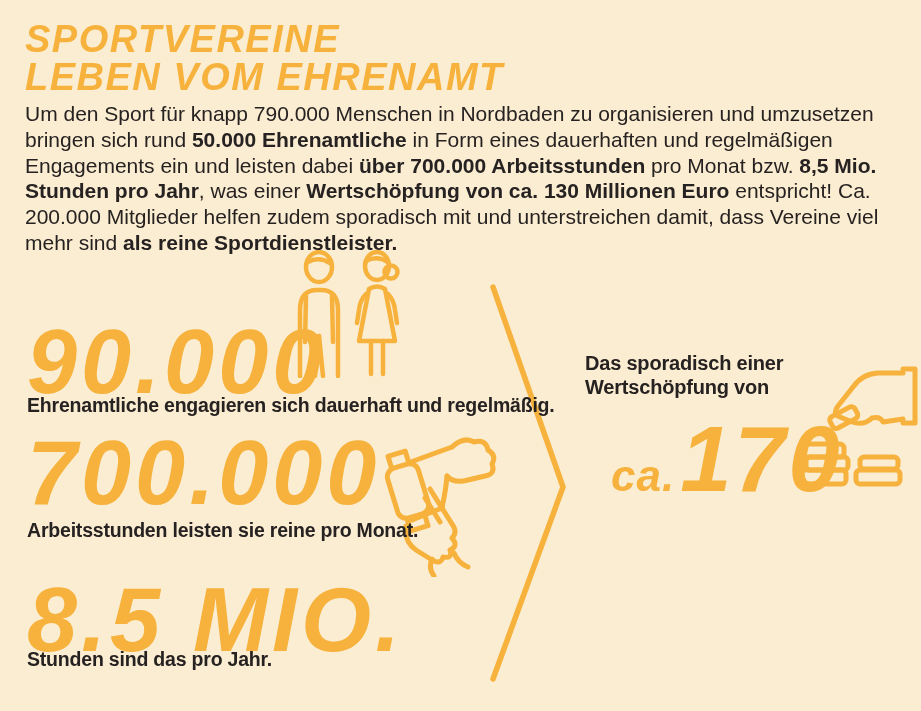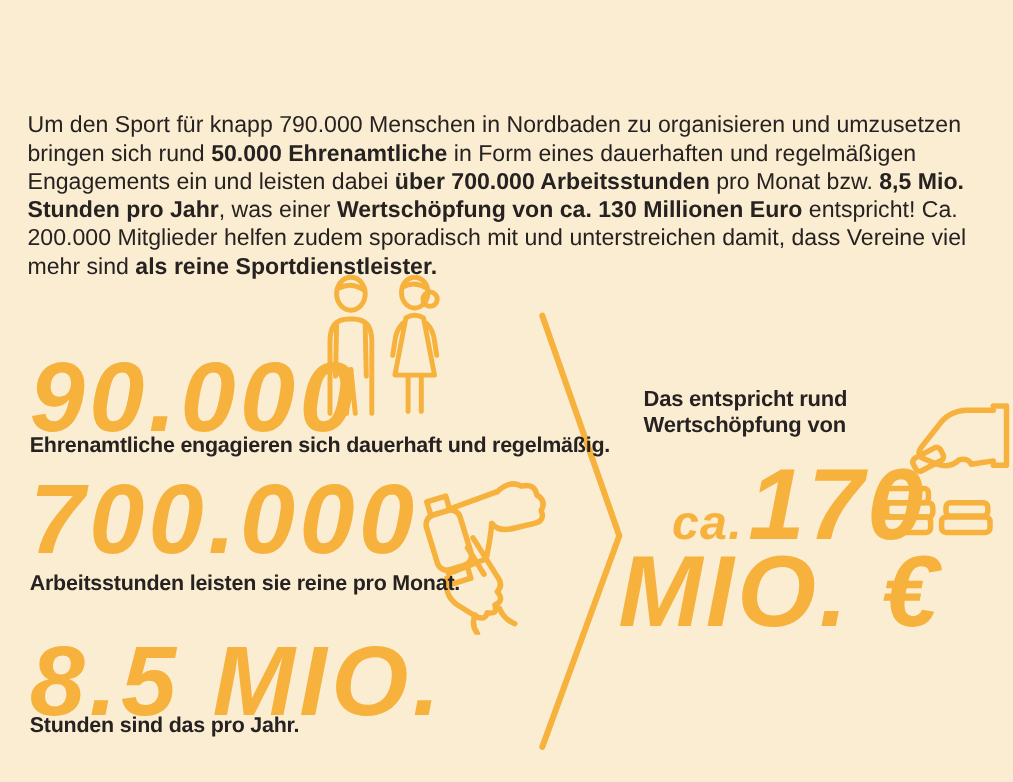--- a/index.html
+++ b/index.html
@@ -74,20 +74,21 @@
     font-size:92px;line-height:1;letter-spacing:3px;white-space:nowrap;
   }
   svg{display:block;}
   svg *{vector-effect:non-scaling-stroke;}
 </style>
 </head>
 <body>
 
 <div class="canvas">
 
+  <div class="title"><span>Sportvereine</span><br><span>leben vom Ehrenamt</span></div>
 
   <p class="intro"><span>Um den Sport für knapp 790.000 Menschen in Nordbaden zu organisieren und umzusetzen bringen sich rund </span><span class="b">50.000 Ehrenamtliche</span><span> in Form eines dauerhaften und regelmäßigen Engagements ein und leisten dabei </span><span class="b">über 700.000 Arbeitsstunden</span><span> pro Monat bzw. </span><span class="b">8,5 Mio. Stunden pro Jahr</span><span>, was einer </span><span class="b">Wertschöpfung von ca. 130 Millionen Euro</span><span> entspricht! Ca. 200.000 Mitglieder helfen zudem sporadisch mit und unterstreichen damit, dass Vereine viel mehr sind </span><span class="b">als reine Sportdienstleister.</span></p>
 
   <div class="icon people-icon">
     <svg width="118" height="128" viewBox="0 0 118 128" fill="none" stroke="currentColor" stroke-width="4.5" stroke-linecap="round" stroke-linejoin="round">
       <g>
         <ellipse cx="30" cy="17" rx="13" ry="15"></ellipse>
         <path d="M19,12 Q30,6 41,13"></path>
         <path d="M11,126 L11,60 Q11,40 28,40 L32,40 Q49,40 49,60 L49,126"></path>
         <path d="M17,46 L16,92"></path>
@@ -137,21 +138,21 @@
 
   <div class="stat-value v3">8.5 MIO.</div>
   <div class="stat-caption c3">Stunden sind das pro Jahr.</div>
 
   <div class="chevron">
     <svg width="96" height="404" viewBox="0 0 96 404" fill="none" stroke="currentColor" stroke-width="5.5" stroke-linecap="round" stroke-linejoin="round">
       <polyline points="10,6 80,206 10,398"></polyline>
     </svg>
   </div>
 
-  <div class="result-label"><span>Das entspricht rund</span><br><span>Wertschöpfung von</span></div>
+  <div class="result-label"><span>Das sporadisch einer</span><br><span>Wertschöpfung von</span></div>
 
   <div class="icon coins-icon">
     <svg width="126" height="134" viewBox="0 0 126 134" fill="none" stroke="currentColor" stroke-width="5" stroke-linecap="round" stroke-linejoin="round">
 
       <path d="M111,9 L123,9 L123,63 L111,63"></path>
 
       <path d="M111,13 L86,13 Q70,14 61,27 L46,46 Q40,54 48,57 L60,62 Q72,66 80,58 Q88,56 91,62 L111,59"></path>
 
       <rect x="38" y="51" width="28" height="13" rx="4" transform="rotate(-28 52 58)"></rect>
 
@@ -161,15 +162,14 @@
 
       <rect x="68" y="97" width="38" height="12" rx="4"></rect>
       <rect x="64" y="110" width="44" height="14" rx="4"></rect>
     </svg>
   </div>
 
   <div class="result-row">
     <span class="result-prefix">ca.</span>
     <span class="result-value">170</span>
   </div>
-  <div class="result-unit">MIO. €</div>
 
 </div>
 
 </body></html>

